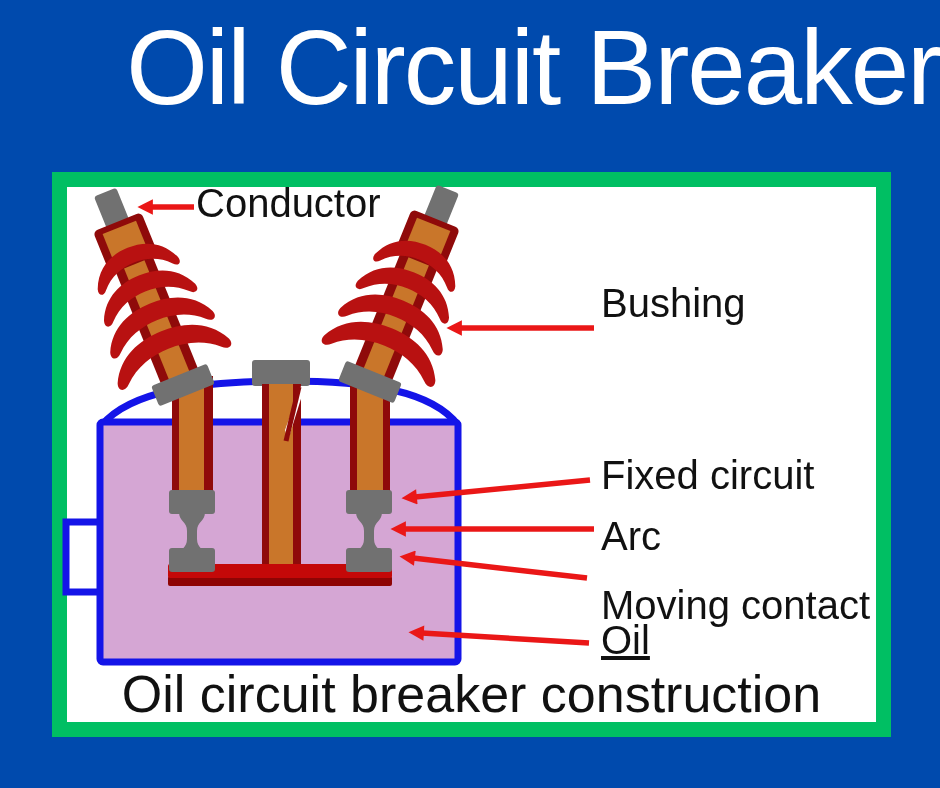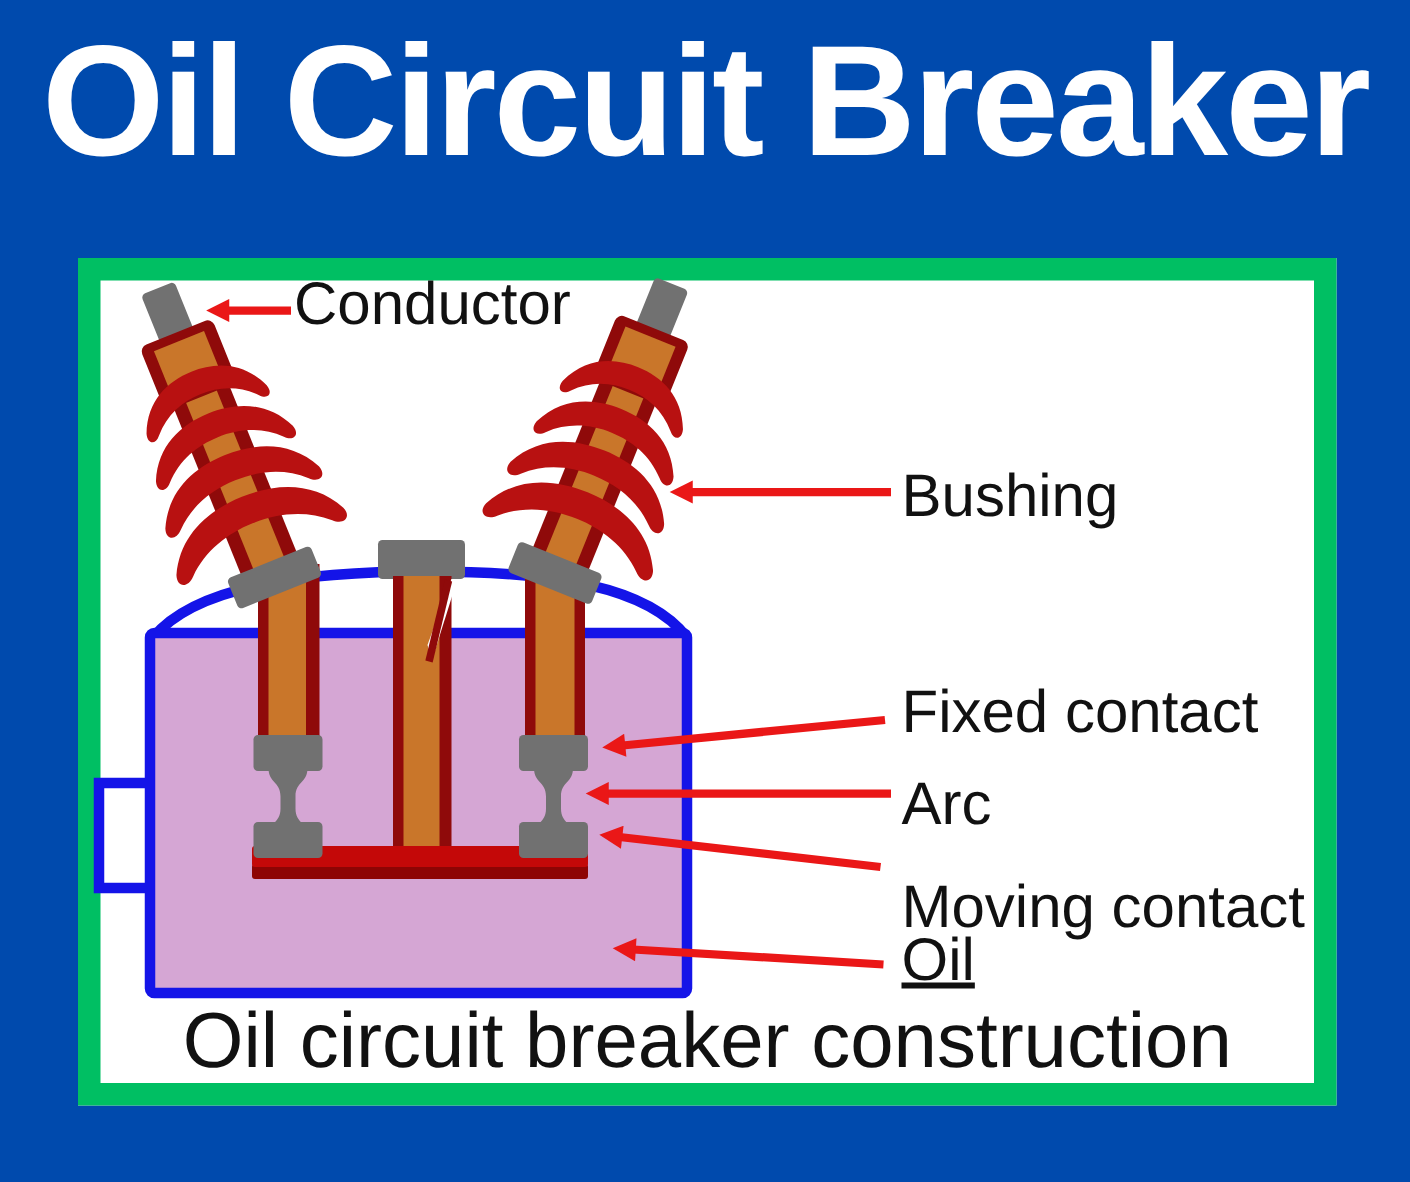--- a/index.html
+++ b/index.html
@@ -5,43 +5,43 @@
   html,body { margin:0; padding:0; }
   body {
     width:940px; height:788px;
     position:relative;
     overflow:hidden;
     background:var(--background,#004aad);
     font-family:"Liberation Sans", sans-serif;
   }
   .title {
     position:absolute; top:15px; left:0; width:940px;
-    text-align:center;
-    font-size:105px; font-weight:bold; letter-spacing:-2px;
+    text-align:right;
+    font-size:105px; font-weight:normal; letter-spacing:-2px;
     line-height:1;
     color:var(--title_text,#ffffff);
     white-space:nowrap;
   }
   .panel {
     position:absolute; left:52px; top:172px;
     width:839px; height:565px;
     box-sizing:border-box;
     border:15px solid var(--panel_border,#00bf63);
     background:var(--panel_bg,#ffffff);
   }
   svg.diagram { position:absolute; left:0; top:0; }
   .lbl {
     position:absolute;
     font-size:40px; line-height:1;
     color:var(--label_text,#111111);
     white-space:nowrap;
     text-align:right;
   }
   #lbl-conductor { left:196px; top:183px; }
-  #lbl-bushing   { left:601px; top:311px; }
+  #lbl-bushing   { left:601px; top:283px; }
   #lbl-fixed     { left:601px; top:455px; }
   #lbl-arc       { left:601px; top:516px; }
   #lbl-moving    { left:601px; top:573px;margin-top:12px; }
   #lbl-oil       { left:601px; top:620px;text-decoration:underline; }
   .caption {
     position:absolute; left:52px; top:668px; width:839px;
     text-align:center;
     font-size:52px; line-height:1;
     color:var(--label_text,#111111);
     white-space:nowrap;
@@ -132,18 +132,18 @@
   <path class="arrow" d="M194,207 L151,207"></path>
   <path class="arrow" d="M594,328 L460,328"></path>
   <path class="arrow" d="M590,480 L415,497"></path>
   <path class="arrow" d="M594,529 L404,529"></path>
   <path class="arrow" d="M587,578 L413,558"></path>
   <path class="arrow" d="M589,643 L422,633"></path>
 </svg>
 
 <div class="lbl" id="lbl-conductor">Conductor</div>
 <div class="lbl" id="lbl-bushing">Bushing</div>
-<div class="lbl" id="lbl-fixed">Fixed contact</div>
+<div class="lbl" id="lbl-fixed">Fixed circuit</div>
 <div class="lbl" id="lbl-arc">Arc</div>
 <div class="lbl" id="lbl-moving">Moving contact</div>
 <div class="lbl" id="lbl-oil">Oil</div>
 
 <div class="caption">Oil circuit breaker construction</div>
 
 </body></html>

